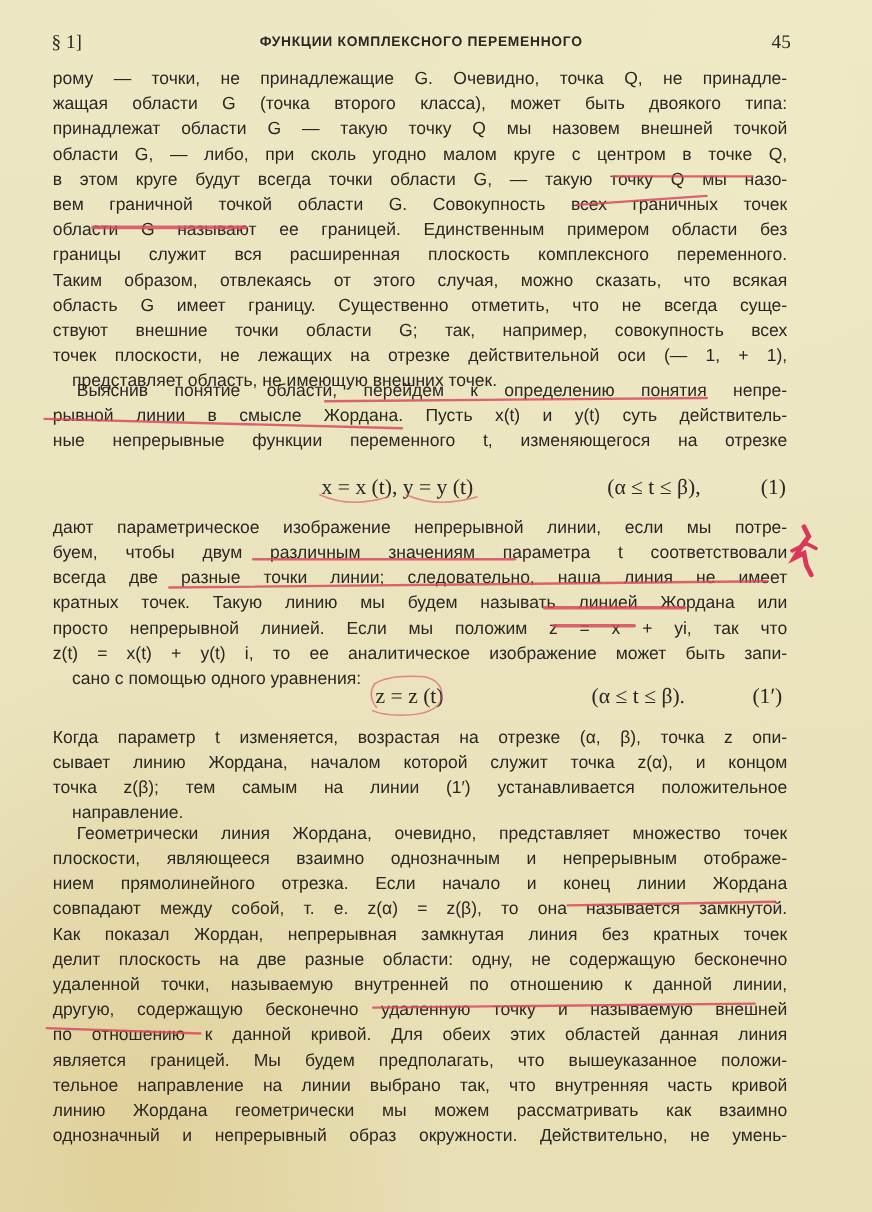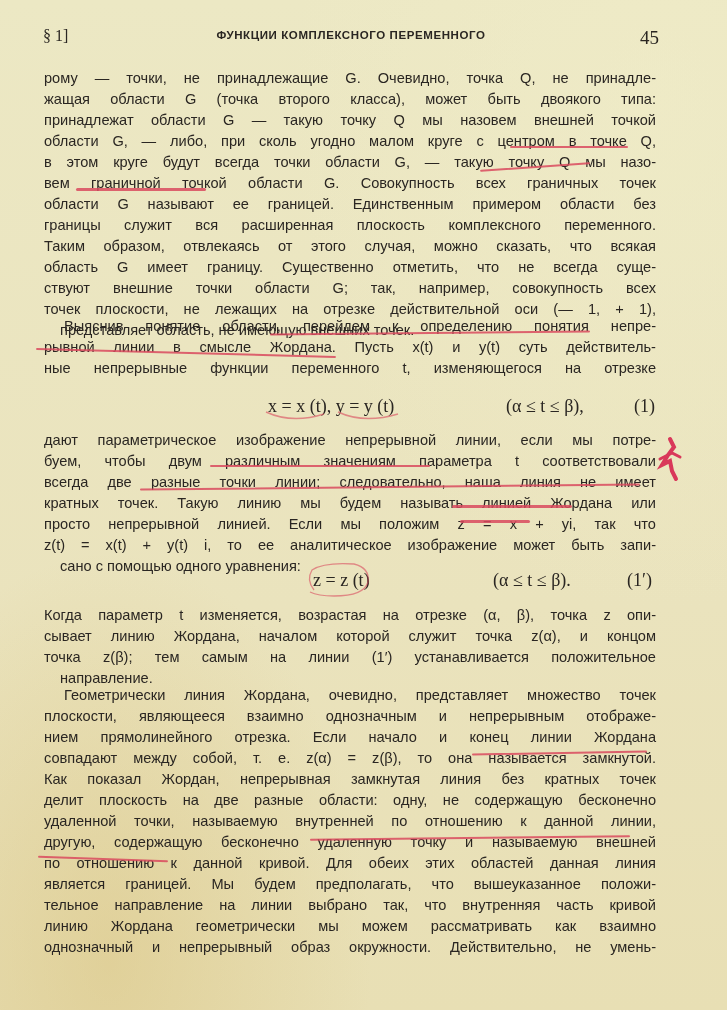--- a/index.html
+++ b/index.html
@@ -16,21 +16,21 @@
       radial-gradient(ellipse at 15% 95%, rgba(214,190,120,0.45) 0%, rgba(214,190,120,0) 30%),
       radial-gradient(ellipse at 90% 10%, rgba(240,236,200,0.6) 0%, rgba(240,236,200,0) 40%),
       linear-gradient(180deg, #ece8c4 0%, #eae3bd 60%, #e8dfb4 100%);
   }
   .header {
     position: absolute; top: 27px; left: 43px; width: 616px; height: 22px;
     font-size: 15px;
   }
   .hdr-sec { position: absolute; left: 0; top: 0; font-family: "Liberation Serif", serif; font-size: 16px; }
   .hdr-title { position: absolute; left: 0; right: 0; top: 2px; text-align: center; font-size: 11.5px; letter-spacing: 0.6px; font-weight: bold; }
-  .hdr-num { position: absolute; right: 0; top: 0; font-family: "Liberation Serif", serif; font-size: 19px; }
+  .hdr-num { position: absolute; right: 0; top: 0; font-family: "Liberation Serif", serif; font-size: 16px; }
 
   .body-text {
     position: absolute; left: 44px; width: 612px;
     font-size: 14.6px; line-height: 21px;
   }
   .line { display: block; white-space: nowrap; text-align: justify; text-align-last: justify; height: 21px; }
   .line.last { text-align-last: left; margin-left: 16px; }
   .line.indent { padding-left: 20px; }
 
   .eq {
@@ -43,21 +43,21 @@
 <body>
 
 <div class="page">
 
   <div class="header">
     <span class="hdr-sec">§ 1]</span>
     <span class="hdr-title">ФУНКЦИИ КОМПЛЕКСНОГО ПЕРЕМЕННОГО</span>
     <span class="hdr-num">45</span>
   </div>
 
-  <div class="body-text" style="top:68px;">
+  <div class="body-text" style="top:56px;">
     <span class="line">рому — точки, не принадлежащие G. Очевидно, точка Q, не принадле-</span>
     <span class="line">жащая области G (точка второго класса), может быть двоякого типа:</span>
     <span class="line">принадлежат области G — такую точку Q мы назовем внешней точкой</span>
     <span class="line">области G, — либо, при сколь угодно малом круге с центром в точке Q,</span>
     <span class="line">в этом круге будут всегда точки области G, — такую точку Q мы назо-</span>
     <span class="line">вем граничной точкой области G. Совокупность всех граничных точек</span>
     <span class="line">области G называют ее границей. Единственным примером области без</span>
     <span class="line">границы служит вся расширенная плоскость комплексного переменного.</span>
     <span class="line">Таким образом, отвлекаясь от этого случая, можно сказать, что всякая</span>
     <span class="line">область G имеет границу. Существенно отметить, что не всегда суще-</span>

